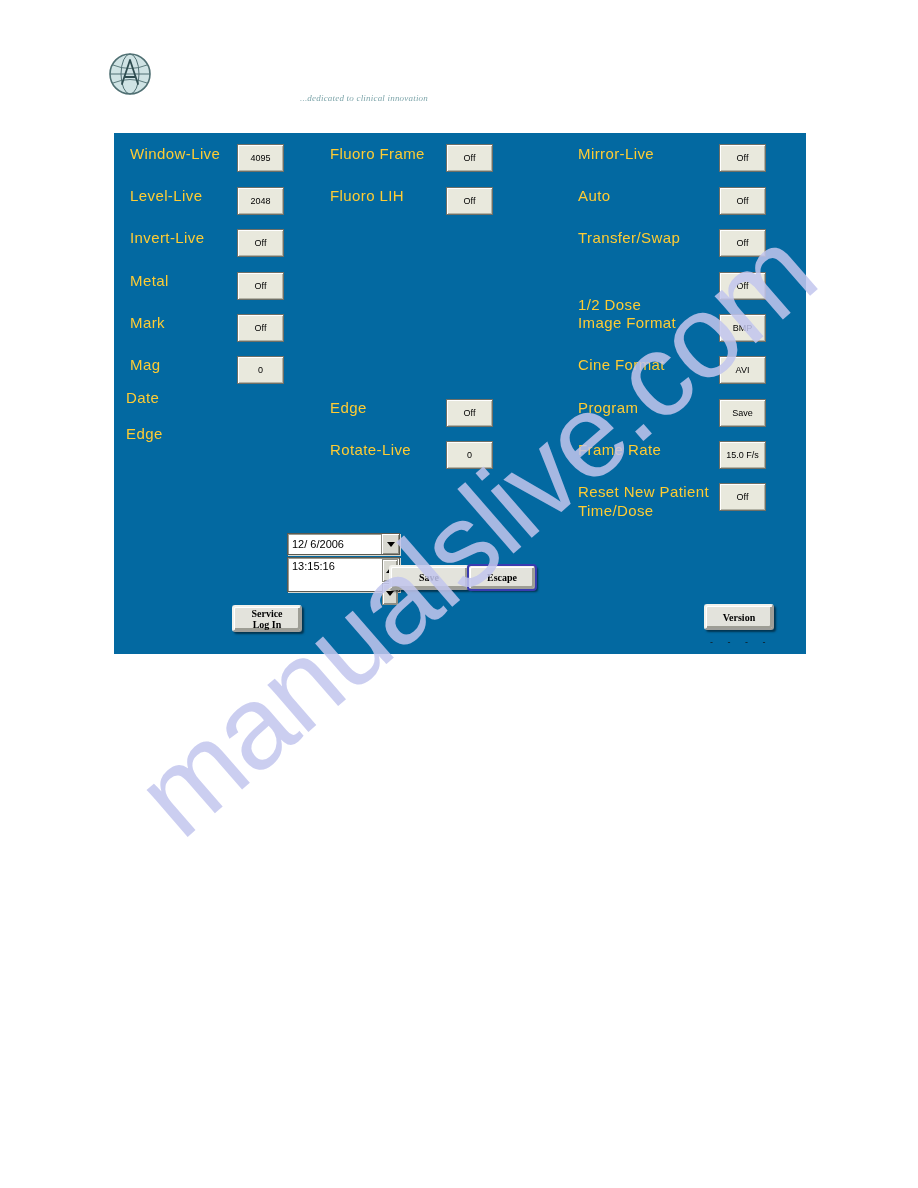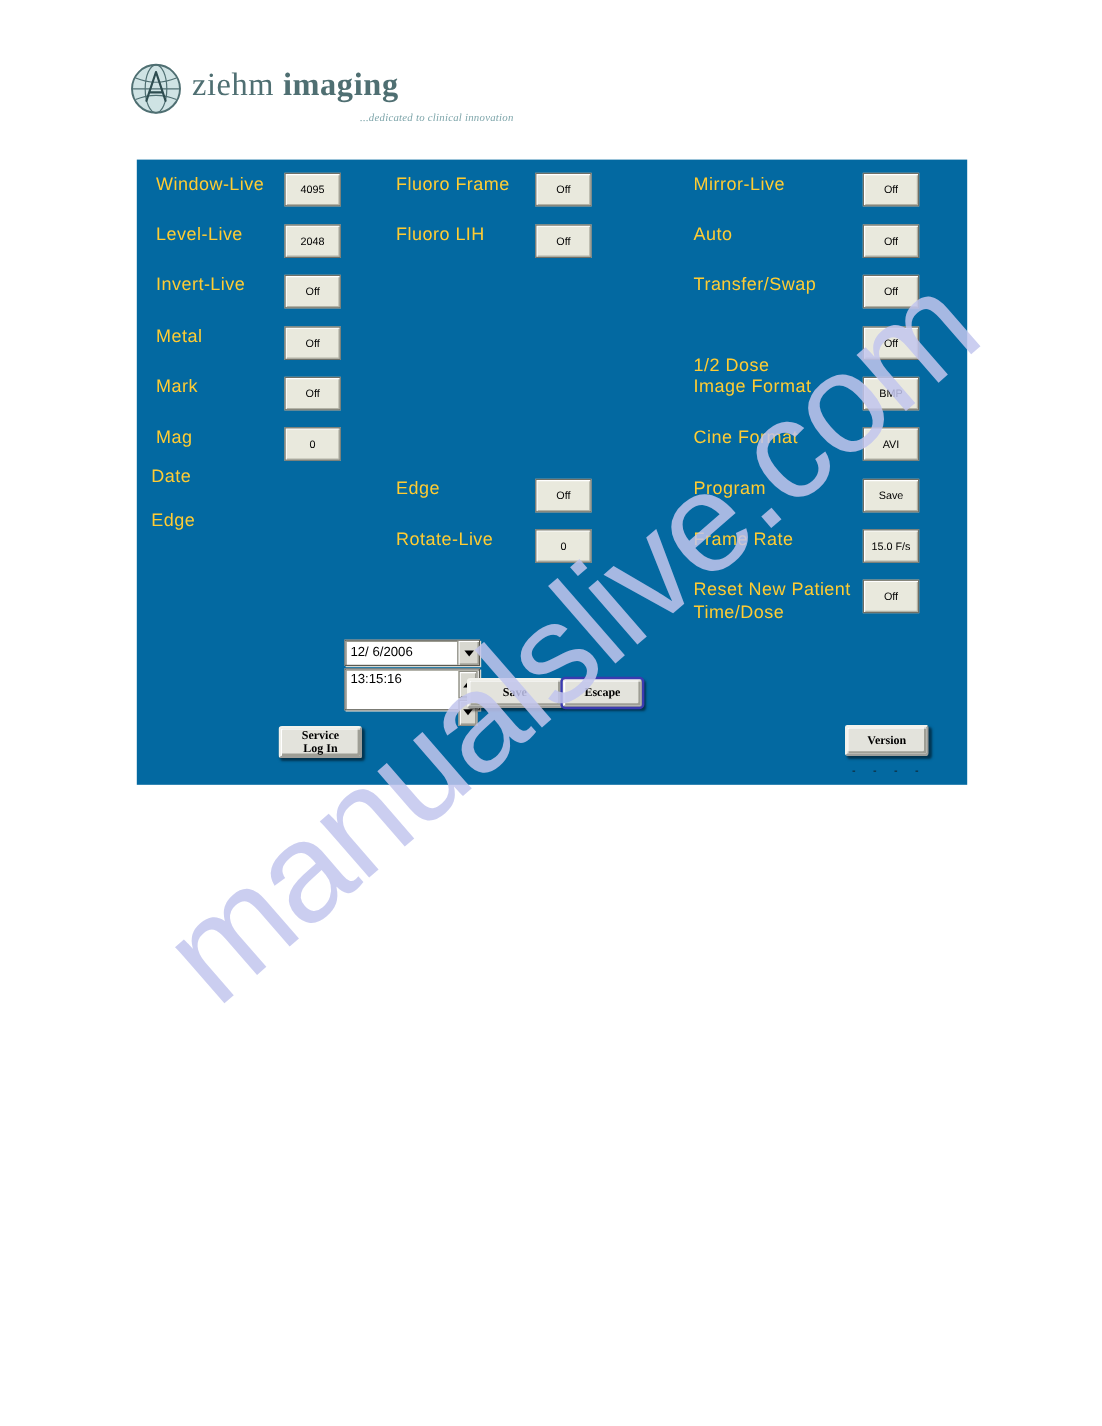--- a/index.html
+++ b/index.html
@@ -246,23 +246,20 @@
 
 <div id="logo-block">
   <svg id="logo-mark" viewBox="0 0 44 44">
     <circle cx="22" cy="22" r="20" fill="#cfe3e4" stroke="#4f6f72" stroke-width="1.6"></circle>
     <ellipse cx="22" cy="22" rx="9" ry="20" fill="none" stroke="#4f6f72" stroke-width="1"></ellipse>
     <line x1="2" y1="22" x2="42" y2="22" stroke="#4f6f72" stroke-width="1"></line>
     <path d="M5 13 Q22 20 39 13" fill="none" stroke="#4f6f72" stroke-width=".9"></path>
     <path d="M5 31 Q22 24 39 31" fill="none" stroke="#4f6f72" stroke-width=".9"></path>
     <path d="M22 8 L14 32 M22 8 L30 32 M16.5 25 L27.5 25" stroke="#2e4d50" stroke-width="1.8" fill="none" stroke-linecap="round"></path>
   </svg>
-  <div id="logo-word">
-    <span>ziehm </span><span class="bold-part">imaging</span>
-  </div>
   <div id="logo-tagline">...dedicated to clinical innovation</div>
 </div>
 
 <div id="panel">
 
   <div class="row-label" style="left:16px;  top:12px;">Window-Live</div>
   <div class="val-btn" style="left:123px; top:11px;">4095</div>
 
   <div class="row-label" style="left:16px;  top:54px;">Level-Live</div>
   <div class="val-btn" style="left:123px; top:54px;">2048</div>

